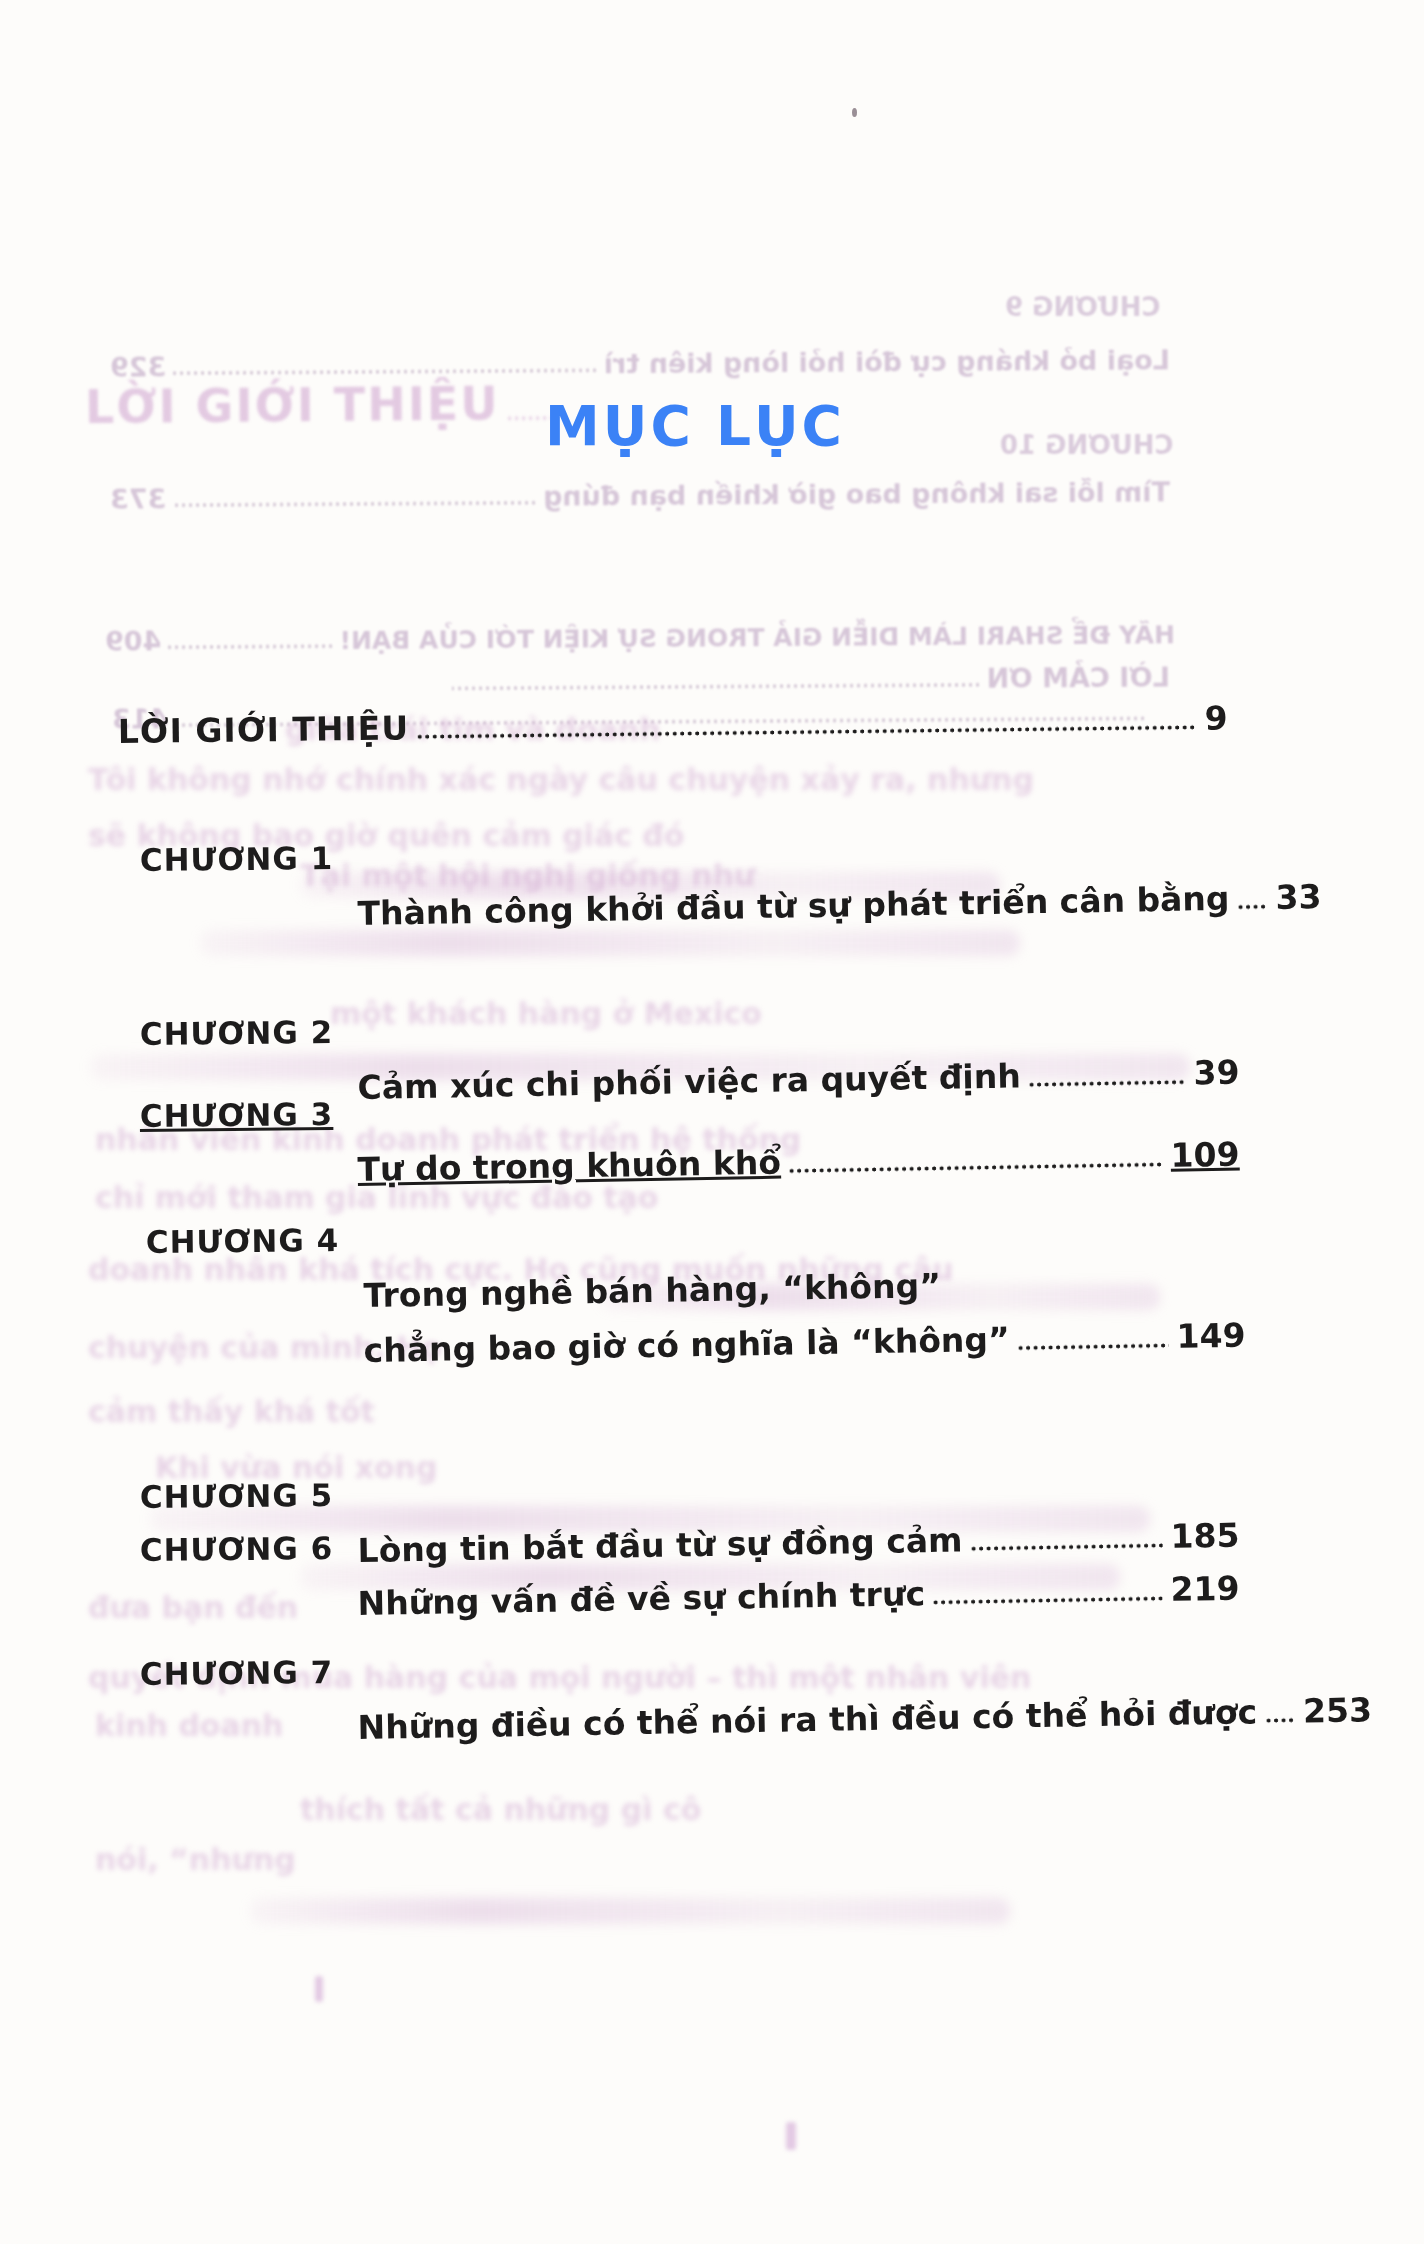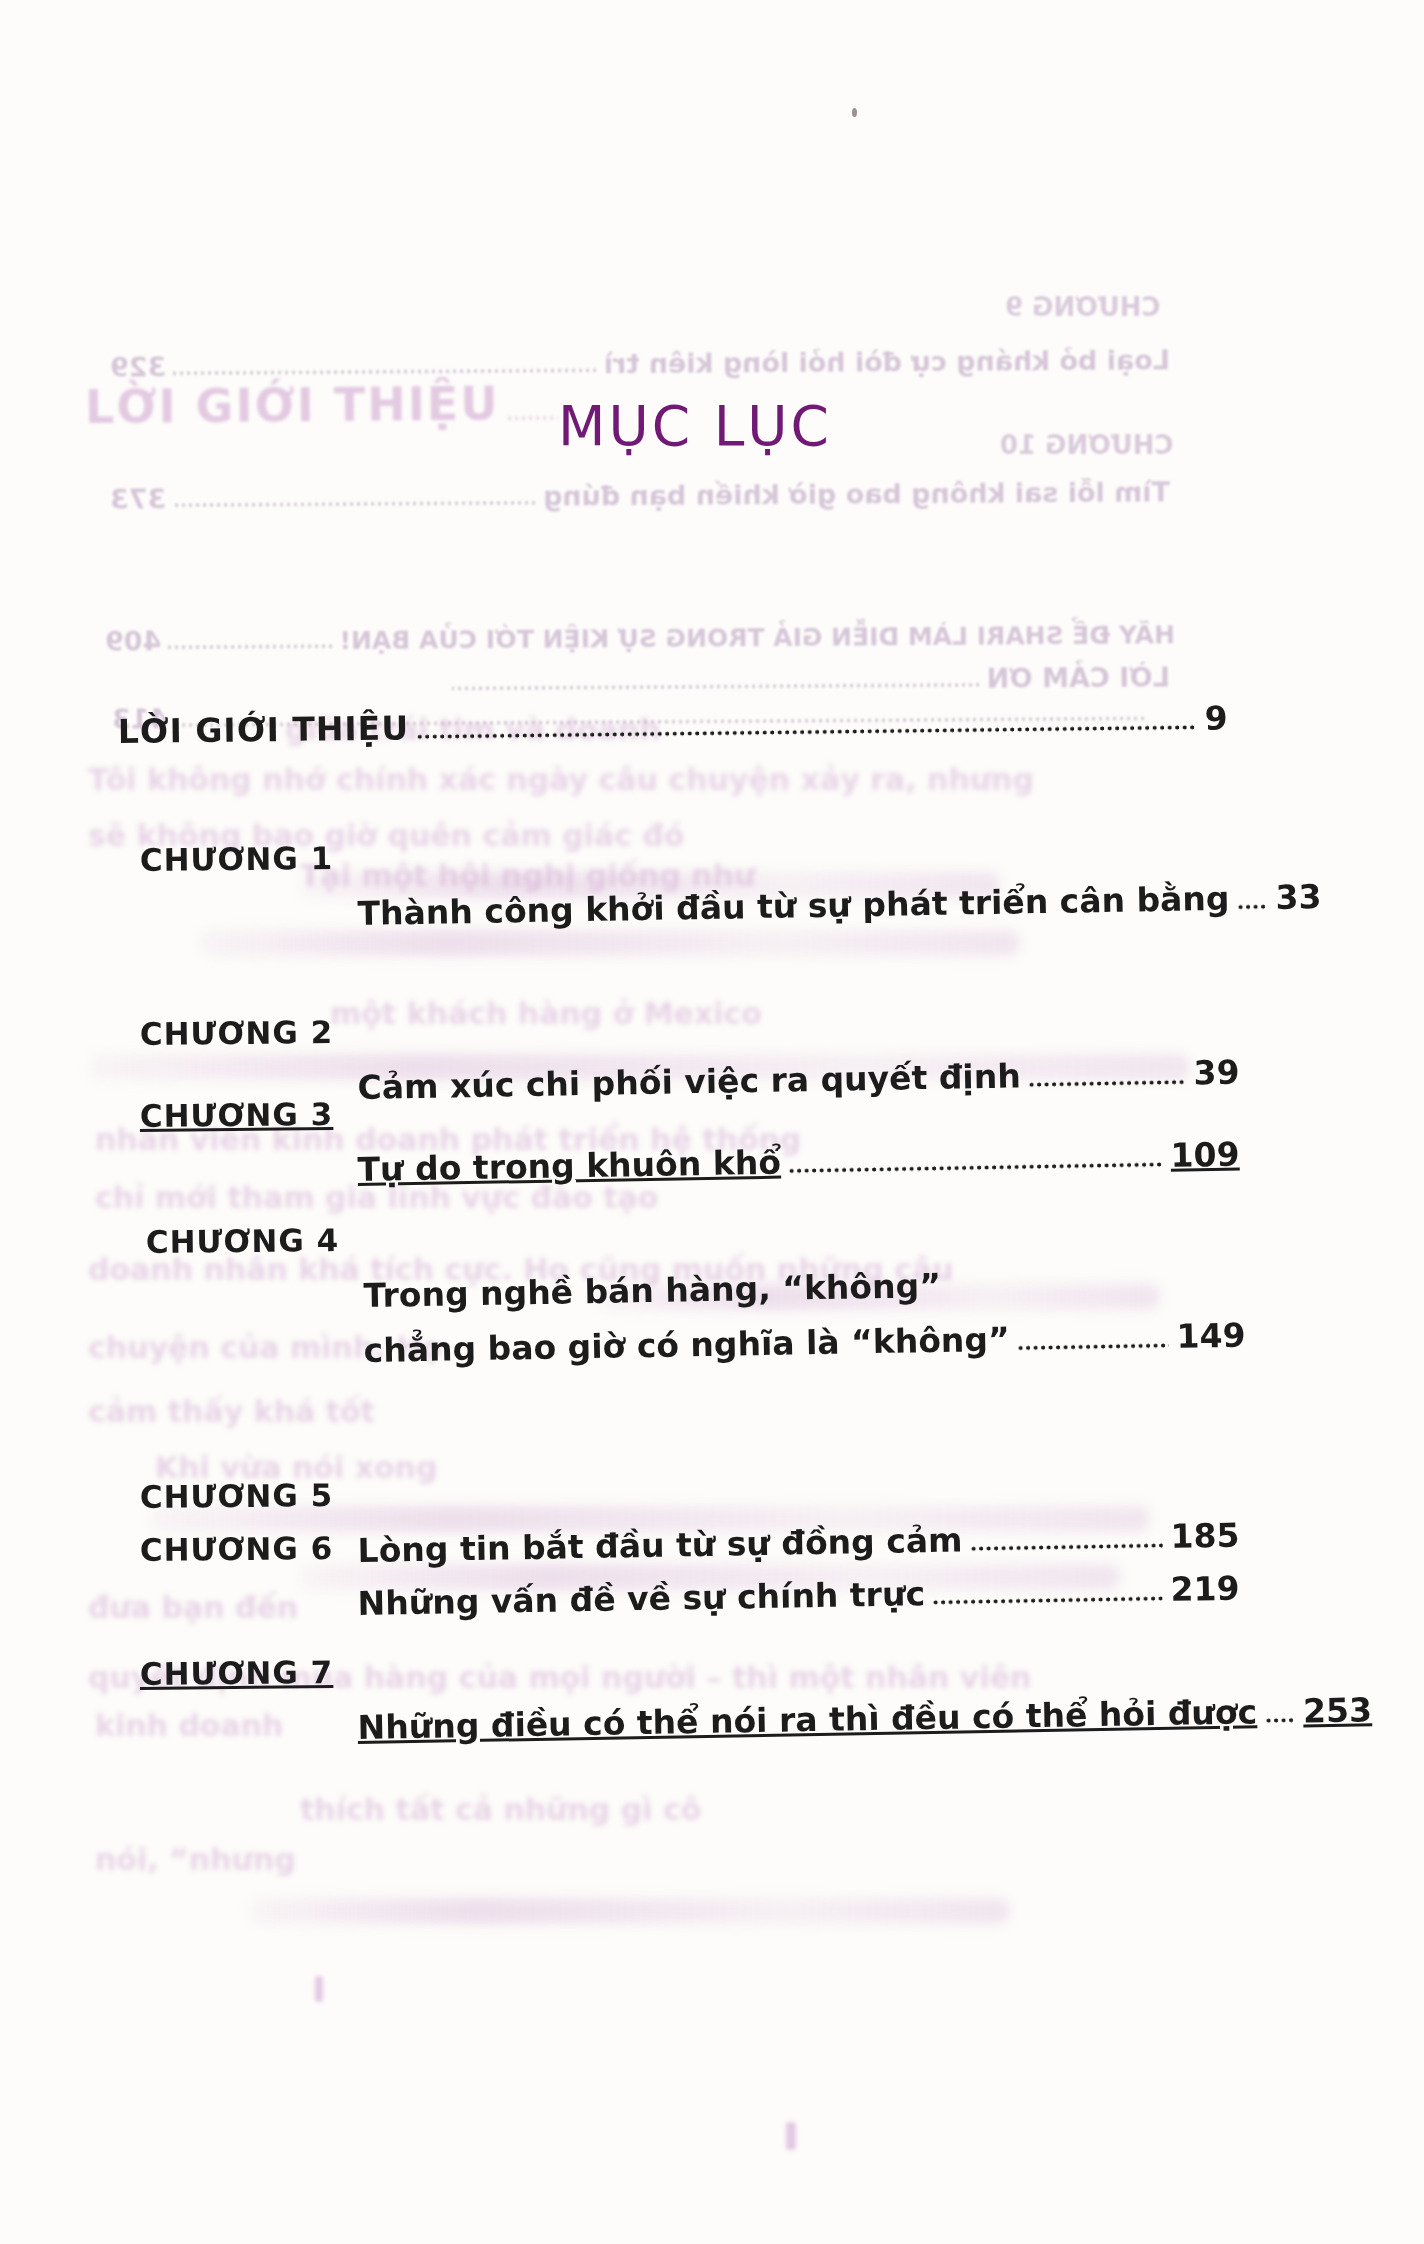--- a/index.html
+++ b/index.html
@@ -4,22 +4,22 @@
 <style>
   html,body{margin:0;padding:0;background:#e8e6e2;}
   #page{
     position:relative; width:1424px; height:2244px;
     background:#fdfcfa; overflow:hidden;
     font-family:"DejaVu Sans", sans-serif; color:#1d1c1c;
   }
   
   .page-title{
     position:absolute; top:394px; left:0; width:1390px;
-    text-align:center; font-size:55px; font-weight:400; letter-spacing:3px;
-    color:#701a75;
+    text-align:center; font-size:55px; font-weight:700; letter-spacing:3px;
+    color:#3b82f6;
   }
   .intro-row{
     position:absolute; top:712px; left:118px; width:1110px;
     display:flex; align-items:flex-end;
     transform:rotate(-0.7deg); transform-origin:left bottom;
   }
   .intro-label{font-size:33px; font-weight:800; letter-spacing:1px; white-space:nowrap;}
   .chapter{position:absolute; left:140px; width:1100px;}
   .chapter-label{
     font-size:31px; font-weight:800; letter-spacing:1px;
@@ -203,21 +203,21 @@
 
   <div class="chapter" style="top:1532px;">
     <div class="chapter-label">CHƯƠNG 6</div>
     <div class="title-row">
       <span class="entry-title">Những vấn đề về sự chính trực</span>
       <span class="leader"></span>
       <span class="entry-page">219</span>
     </div>
   </div>
 
-  <div class="chapter" style="top:1656px;text-decoration:underline;">
+  <div class="chapter" style="top:1656px;">
     <div class="chapter-label">CHƯƠNG 7</div>
     <div class="title-row">
       <span class="entry-title">Những điều có thể nói ra thì đều có thể hỏi được</span>
       <span class="leader"></span>
       <span class="entry-page">253</span>
     </div>
   </div>
 
 
 </div>

